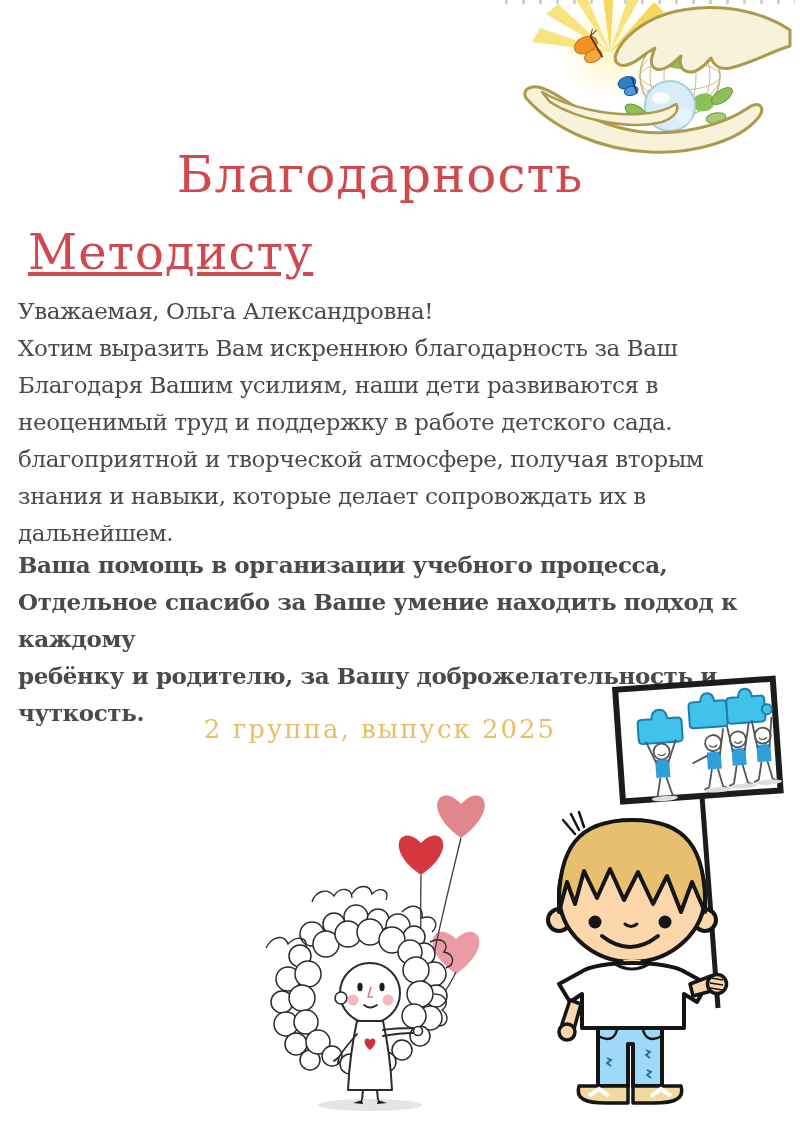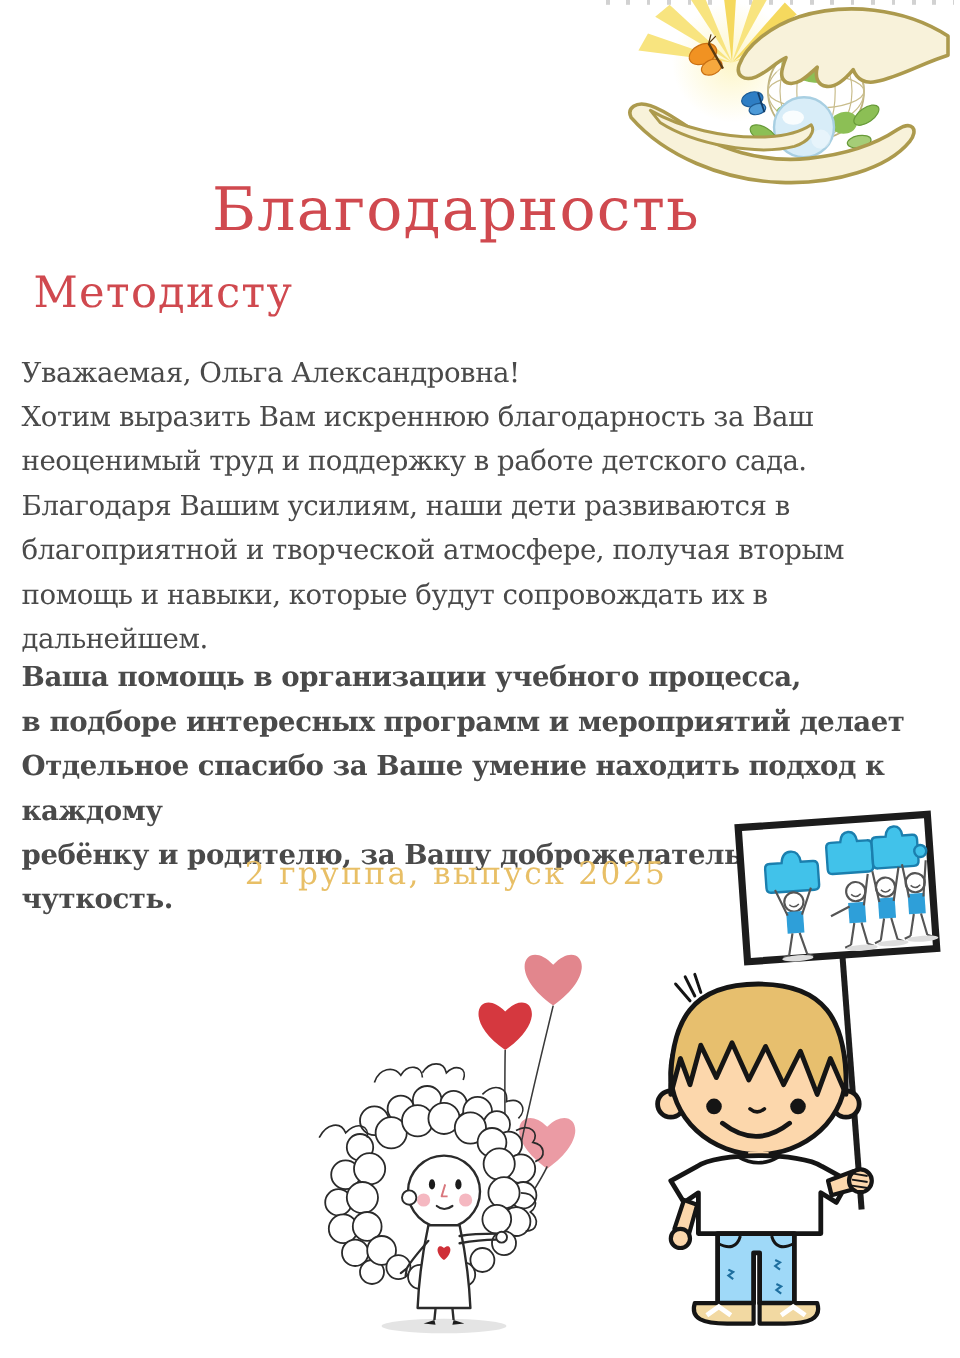--- a/index.html
+++ b/index.html
@@ -20,23 +20,24 @@
   .title{
     position:absolute;left:0;top:122px;width:760px;
     text-align:center;
     font-size:50px;letter-spacing:1px;
     color:var(--title-red,#d0494f);
     font-weight:400;
     margin-top:24px;
   }
   .subtitle{
     position:absolute;left:28px;top:224px;
-    font-size:36px;letter-spacing:1px;
+    font-size:48px;letter-spacing:1px;
     color:var(--title-red,#d0494f);
     font-weight:400;
+    text-decoration:underline;
   }
   .bodytext{
     position:absolute;left:18px;width:744px;
     color:var(--body-text,#4a4a4a);
     font-size:23px;line-height:37px;
     letter-spacing:-0.4px;
   }
   .para1{top:293px;}
   .para2{top:546px;font-weight:bold;}
   .signature{
@@ -118,29 +119,28 @@
       <line x1="0" y1="-9" x2="1" y2="8" stroke="#123c66" stroke-width="1.5"></line>
     </g>
   </svg>
 
   <div class="title">Благодарность</div>
   <div class="subtitle">Методисту</div>
 
   <div class="bodytext para1">
     <div>Уважаемая, Ольга Александровна!</div>
     <div>Хотим выразить Вам искреннюю благодарность за Ваш</div>
+    <div>Благодаря Вашим усилиям, наши дети развиваются в</div>
     <div>неоценимый труд и поддержку в работе детского сада.</div>
-    <div>Благодаря Вашим усилиям, наши дети развиваются в</div>
     <div>благоприятной и творческой атмосфере, получая вторым</div>
-    <div>помощь и навыки, которые будут сопровождать их в дальнейшем.</div>
+    <div>знания и навыки, которые делает сопровождать их в дальнейшем.</div>
   </div>
 
   <div class="bodytext para2">
     <div>Ваша помощь в организации учебного процесса,</div>
-    <div>в подборе интересных программ и мероприятий делает</div>
     <div>Отдельное спасибо за Ваше умение находить подход к каждому</div>
     <div>ребёнку и родителю, за Вашу доброжелательность и чуткость.</div>
   </div>
 
   <div class="signature">2 группа, выпуск 2025</div>
 
   <svg class="girl-illustration" viewBox="0 0 266 348">
 
     <path d="M207,205 C167,177 186,149 207,170 C228,149 247,177 207,205 Z" fill="#eb9ba4" transform="translate(-3,-3)"></path>
 

